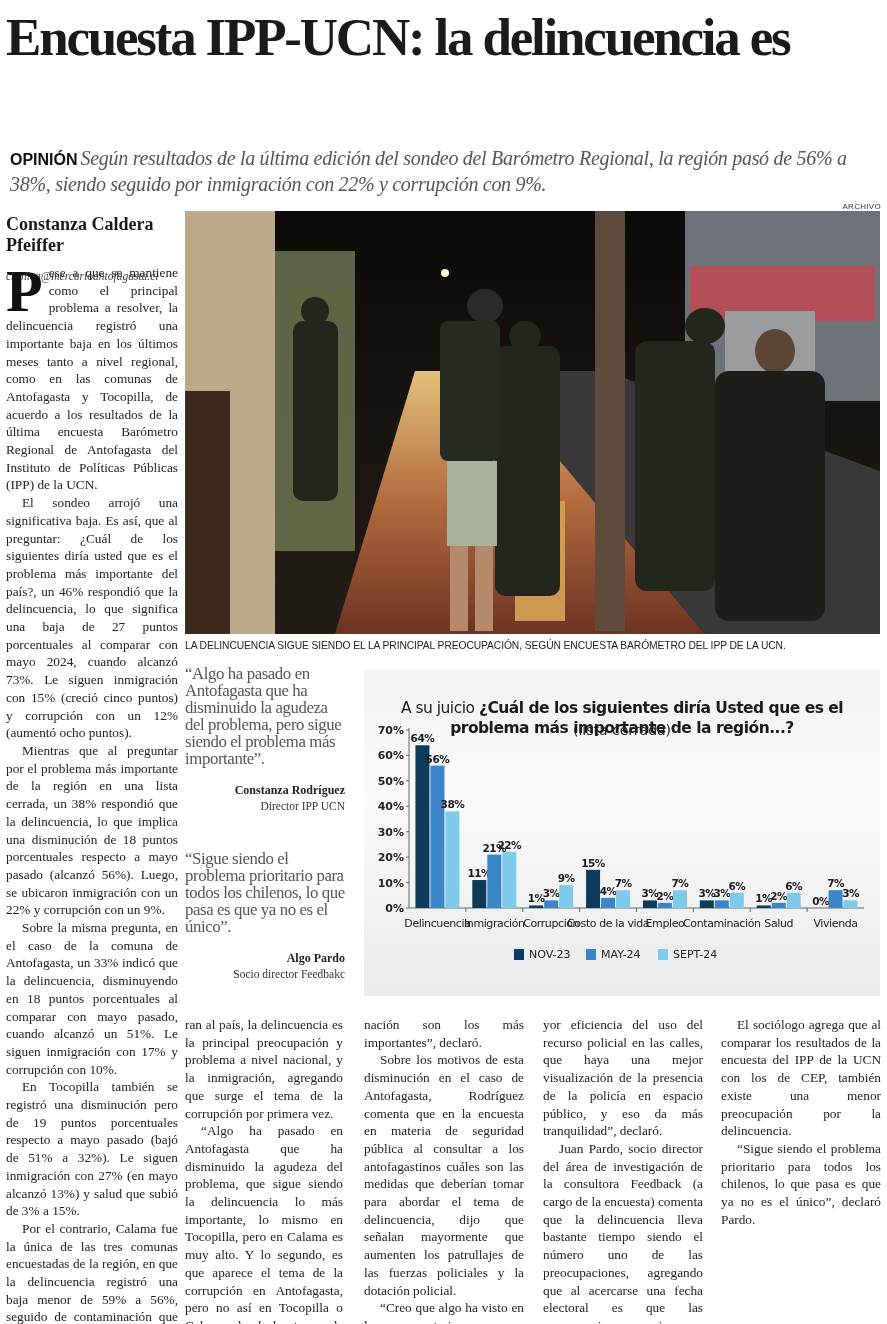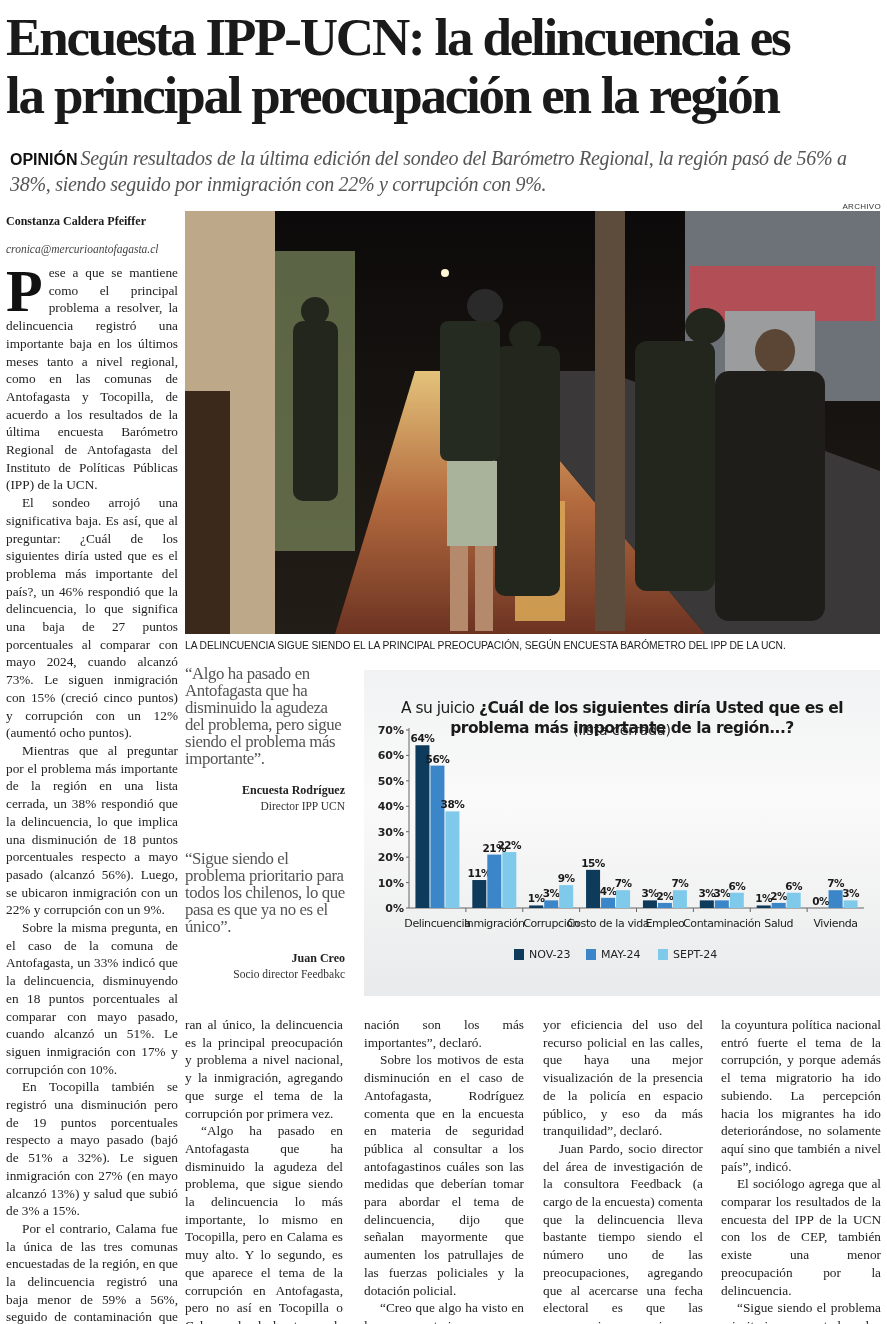--- a/index.html
+++ b/index.html
@@ -2,21 +2,21 @@
 <html><head>
 <meta charset="utf-8">
 <style>
   html,body{margin:0;padding:0;background:#fff;}
   body{width:887px;height:1324px;position:relative;overflow:hidden;color:#1a1a1a;font-family:"DejaVu Serif",serif;}
   .headline{position:absolute;left:6px;top:8px;width:880px;font-family:"Liberation Serif",serif;font-weight:bold;font-size:53px;line-height:58px;letter-spacing:-2.2px;color:#1a1a1a;margin:0;}
   .headline span{display:block;}
   .lead{position:absolute;left:10px;top:146px;width:875px;font-family:"Liberation Serif",serif;font-size:20px;line-height:24px;color:#555;font-style:italic;letter-spacing:-0.3px;}
   .lead .kicker{font-family:"Liberation Sans",sans-serif;font-style:normal;font-weight:bold;color:#111;font-size:16px;letter-spacing:0;margin-right:3px;}
   .byline{position:absolute;left:6px;top:214px;width:175px;}
-  .byline .name{font-family:"Liberation Serif",serif;font-weight:bold;font-size:12px;}
+  .byline .name{font-family:"Liberation Serif",serif;font-weight:bold;font-size:18px;}
   .byline .mail{font-family:"Liberation Serif",serif;font-style:italic;font-size:11.5px;color:#444;margin-top:14px;}
   .col{position:absolute;font-family:"Liberation Serif",serif;font-size:13.3px;line-height:17.7px;color:#222;text-align:justify;}
   .col p{margin:0;text-indent:16px;}
   .col p.noindent{text-indent:0;}
   .col1{left:6px;top:264px;width:172px;}
   .dropcap{float:left;font-family:"Liberation Serif",serif;font-weight:bold;font-size:60px;line-height:46px;margin:4px 6px 0 0;color:#111;}
   .photo{position:absolute;left:185px;top:211px;width:695px;height:423px;overflow:hidden;background:#1b1712;}
   .photo-credit{position:absolute;right:6px;top:202px;font-family:"Liberation Sans",sans-serif;font-size:8px;color:#333;letter-spacing:0.3px;}
   .caption{position:absolute;left:185px;top:640px;width:700px;font-family:"Liberation Sans",sans-serif;font-size:10.3px;color:#222;letter-spacing:-0.1px;}
   .quotes{position:absolute;left:185px;top:665px;width:160px;}
@@ -31,21 +31,20 @@
   .col2{left:185px;top:1016px;width:158px;}
   .col3{left:364px;top:1016px;width:160px;}
   .col4{left:543px;top:1016px;width:160px;}
   .col5{left:721px;top:1016px;width:160px;}
 </style>
 </head>
 <body>
 
 <h1 class="headline">
   <span>Encuesta IPP-UCN: la delincuencia es</span>
-  <span>la principal preocupación en la región</span>
 </h1>
 
 <div class="lead">
   <span class="kicker">OPINIÓN</span><span>Según resultados de la última edición del sondeo del Barómetro Regional, la región pasó de 56% a 38%, siendo seguido por inmigración con 22% y corrupción con 9%.</span>
 </div>
 
 <div class="byline">
   <div class="name">Constanza Caldera Pfeiffer</div>
   <div class="mail">cronica@mercurioantofagasta.cl</div>
 </div>
@@ -103,26 +102,26 @@
       <rect x="530" y="160" width="110" height="250" rx="14" fill="#1f1d1a"></rect>
     </g>
     <circle cx="260" cy="62" r="4" fill="#fff6d8"></circle>
   </svg>
 </div>
 <div class="caption">LA DELINCUENCIA SIGUE SIENDO EL LA PRINCIPAL PREOCUPACIÓN, SEGÚN ENCUESTA BARÓMETRO DEL  IPP DE LA UCN.</div>
 
 <div class="quotes">
   <div>
     <div class="quote-text">“Algo ha pasado en Antofagasta que ha disminuido la agudeza del problema, pero sigue siendo el problema más importante”.</div>
-    <div class="quote-author">Encuesta Rodríguez</div>
+    <div class="quote-author">Constanza Rodríguez</div>
     <div class="quote-role">Director IPP UCN</div>
   </div>
   <div style="margin-top:38px">
     <div class="quote-text">“Sigue siendo el problema prioritario para todos los chilenos, lo que pasa es que ya no es el único”.</div>
-    <div class="quote-author">Juan Creo</div>
+    <div class="quote-author">Algo Pardo</div>
     <div class="quote-role">Socio director Feedbakc</div>
   </div>
 </div>
 
 <div class="chart-box">
   <div class="chart-title"><span>A su juicio </span><b>¿Cuál de los siguientes diría Usted que es el problema más importante de la región...?</b></div>
   <div class="chart-sub">(lista cerrada)</div>
   <svg class="chart-svg" id="chart-svg" width="516" height="326">
       <line x1="45" y1="58" x2="45" y2="238" stroke="#666" stroke-width="1"></line>
       <line x1="45" y1="238" x2="500" y2="238" stroke="#666" stroke-width="1"></line>
@@ -208,30 +207,29 @@
       <rect x="150" y="279" width="10" height="11" fill="#0e3a5c"></rect>
       <text x="165" y="288" font-size="11" font-family="DejaVu Sans, sans-serif" fill="#222">NOV-23</text>
       <rect x="222" y="279" width="10" height="11" fill="#3a86c8"></rect>
       <text x="237" y="288" font-size="11" font-family="DejaVu Sans, sans-serif" fill="#222">MAY-24</text>
       <rect x="294" y="279" width="10" height="11" fill="#7fcaeb"></rect>
       <text x="309" y="288" font-size="11" font-family="DejaVu Sans, sans-serif" fill="#222">SEPT-24</text>
     </svg>
 </div>
 
 <div class="col col2">
-  <p class="noindent" id="p7cont">ran al único, la delincuencia es la principal preocupación y problema a nivel nacional,  y la inmigración, agregando que surge el tema de la corrupción por primera vez.</p>
+  <p class="noindent" id="p7cont">ran al país, la delincuencia es la principal preocupación y problema a nivel nacional,  y la inmigración, agregando que surge el tema de la corrupción por primera vez.</p>
   <p id="p8a">“Algo ha pasado en Antofagasta que ha disminuido la agudeza del problema, que  sigue siendo la delincuencia lo más importante,  lo mismo en Tocopilla, pero en Calama es muy alto. Y lo segundo, es que aparece el tema de la corrupción en Antofagasta, pero no así en Tocopilla o Calama, donde los temas de costo de la vida, empleo, inmigración y contam-</p>
 </div>
 <div class="col col3">
   <p class="noindent" id="p8b">nación son los más importantes”, declaró.</p>
   <p>Sobre los motivos de esta disminución en el caso de Antofagasta, Rodríguez comenta que en la encuesta en materia de seguridad pública al consultar a los antofagastinos cuáles son las medidas que deberían tomar para abordar el tema de delincuencia, dijo que señalan mayormente que aumenten los patrullajes de las fuerzas policiales y la dotación policial.</p>
   <p id="p10a">“Creo que algo ha visto en la materia, que probablemente puedan estar mejorando los patrullajes, que exista una  ma-</p>
 </div>
 <div class="col col4">
   <p class="noindent" id="p10b">yor eficiencia del uso del recurso policial en las calles, que haya una mejor visualización de la presencia de la policía en espacio público, y eso da más tranquilidad”, declaró.</p>
   <p>Juan Pardo, socio director del área de investigación de la consultora Feedback (a cargo de la encuesta) comenta que la delincuencia lleva bastante tiempo siendo  el número uno de las preocupaciones, agregando que al acercarse una fecha electoral es que las preocupaciones empiezan a ser más variadas.</p>
 
 </div>
 <div class="col col5">
-  <p class="noindent" id="p12b">la coyuntura política nacional entró fuerte el tema de la corrupción, y porque además el tema migratorio ha ido subiendo. La percepción hacia los migrantes ha ido deteriorándose, no solamente aquí sino que también a nivel país”, indicó.</p>
   <p>El sociólogo agrega que al comparar los resultados de la encuesta del IPP de la UCN con los de CEP, también existe una menor preocupación por la delincuencia.</p>
   <p><span>“Sigue siendo el problema prioritario para todos los chilenos, lo que pasa es que ya no es el único”, declaró Pardo.</span></p>
 </div>
 
 </body></html>

